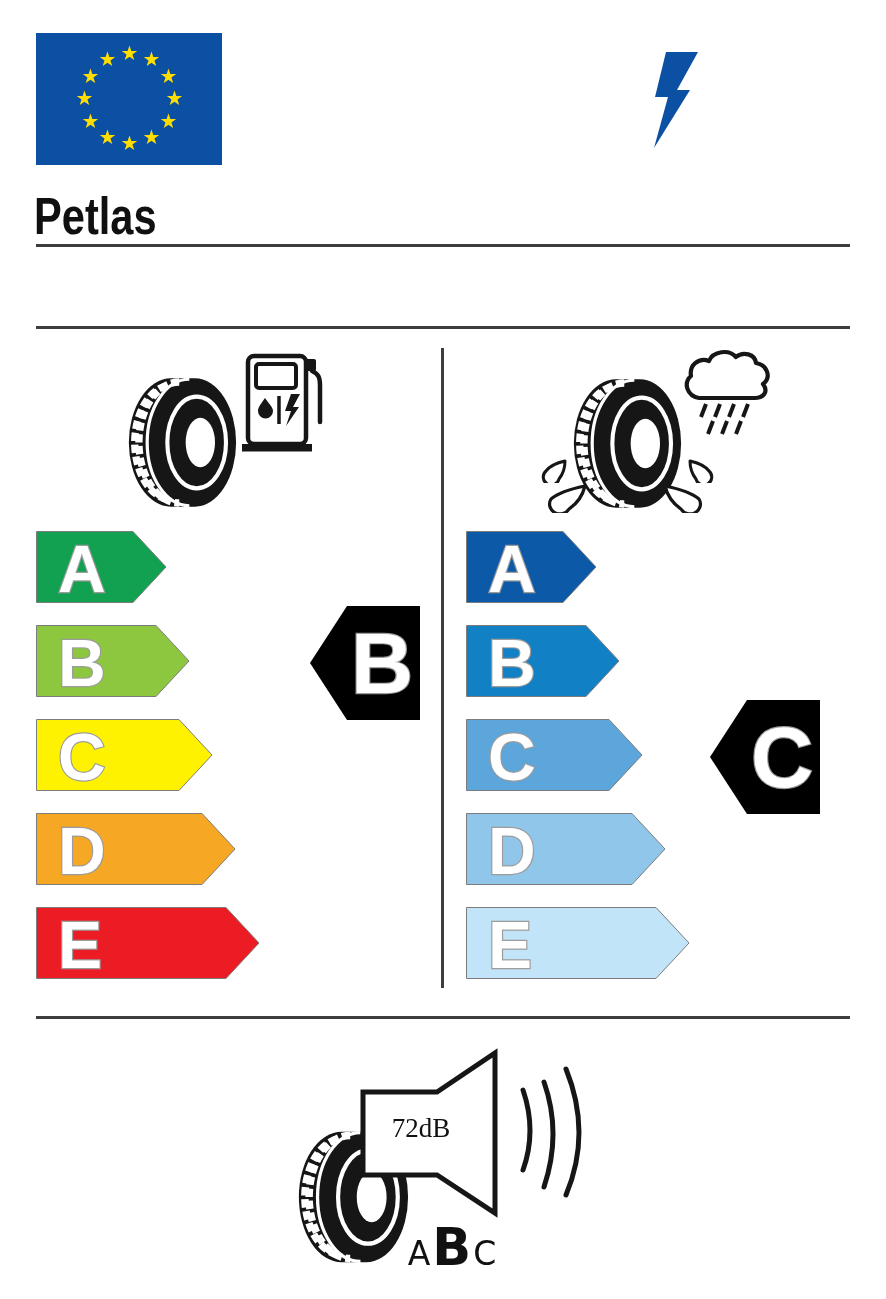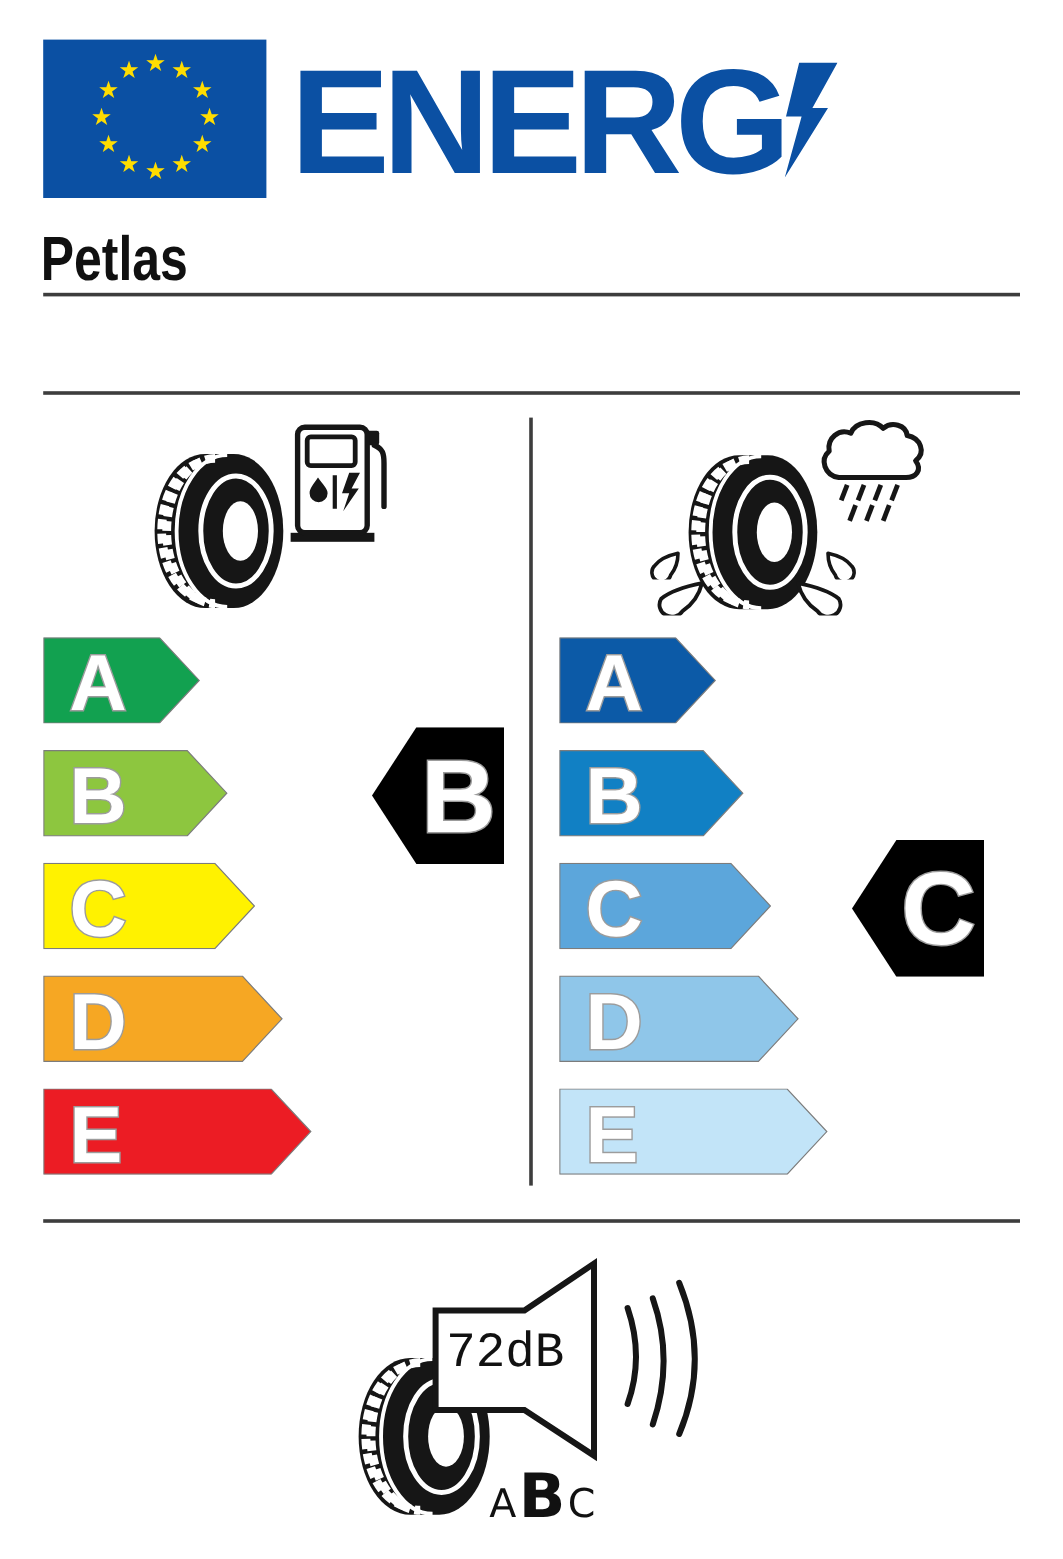--- a/index.html
+++ b/index.html
@@ -34,21 +34,21 @@
   .arcs-svg{left:505px;top:1056px;}
 
   
   .arrow{position:absolute;}
   .arrow text{font-family:"Liberation Sans",sans-serif;font-weight:bold;font-size:66px;
               fill:#fff;stroke:#9C9C9C;stroke-width:2.4;paint-order:stroke;}
   .ind text{font-family:"Liberation Sans",sans-serif;font-weight:bold;font-size:86px;fill:#fff;}
 
   
   .db{left:365px;top:1106px;width:112px;height:44px;text-align:center;
-      font-family:Liberation Mono, monospace;font-size:41px;color:#111;line-height:44px;}
+      font-family:Liberation Serif, serif;font-size:27px;color:#111;line-height:44px;}
   .abc{left:402px;top:1218px;width:100px;display:flex;align-items:baseline;justify-content:center;
        font-family:"DejaVu Sans",sans-serif;color:#111;}
   .abc .sm{font-size:33px;}
   .abc .bg{font-size:51px;font-weight:bold;padding:0 2px;}
 </style>
 </head>
 <body>
 
 <div class="label">
 
@@ -72,21 +72,20 @@
     <span class="star" style="left:129px;top:55px"></span>
     <span class="star" style="left:123px;top:78px"></span>
     <span class="star" style="left:106px;top:94px"></span>
     <span class="star" style="left:84px;top:100px"></span>
     <span class="star" style="left:62px;top:94px"></span>
     <span class="star" style="left:45px;top:78px"></span>
     <span class="star" style="left:39px;top:55px"></span>
     <span class="star" style="left:45px;top:33px"></span>
     <span class="star" style="left:62px;top:16px"></span>
   </div>
-  <div class="abs energ">ENERG</div>
   <svg class="abs bolt-svg" width="48" height="96">
     <polygon points="16,0 48,0 27,38 40,38 4,96 18,45 5,45" fill="#0B50A3"></polygon>
   </svg>
   <div class="abs brand">Petlas</div>
 
   <div class="abs hline l1"></div>
   <div class="abs hline l2"></div>
   <div class="abs vline"></div>
 
   <svg class="abs tire-a" width="110" height="141" viewBox="0 0 120 150">

